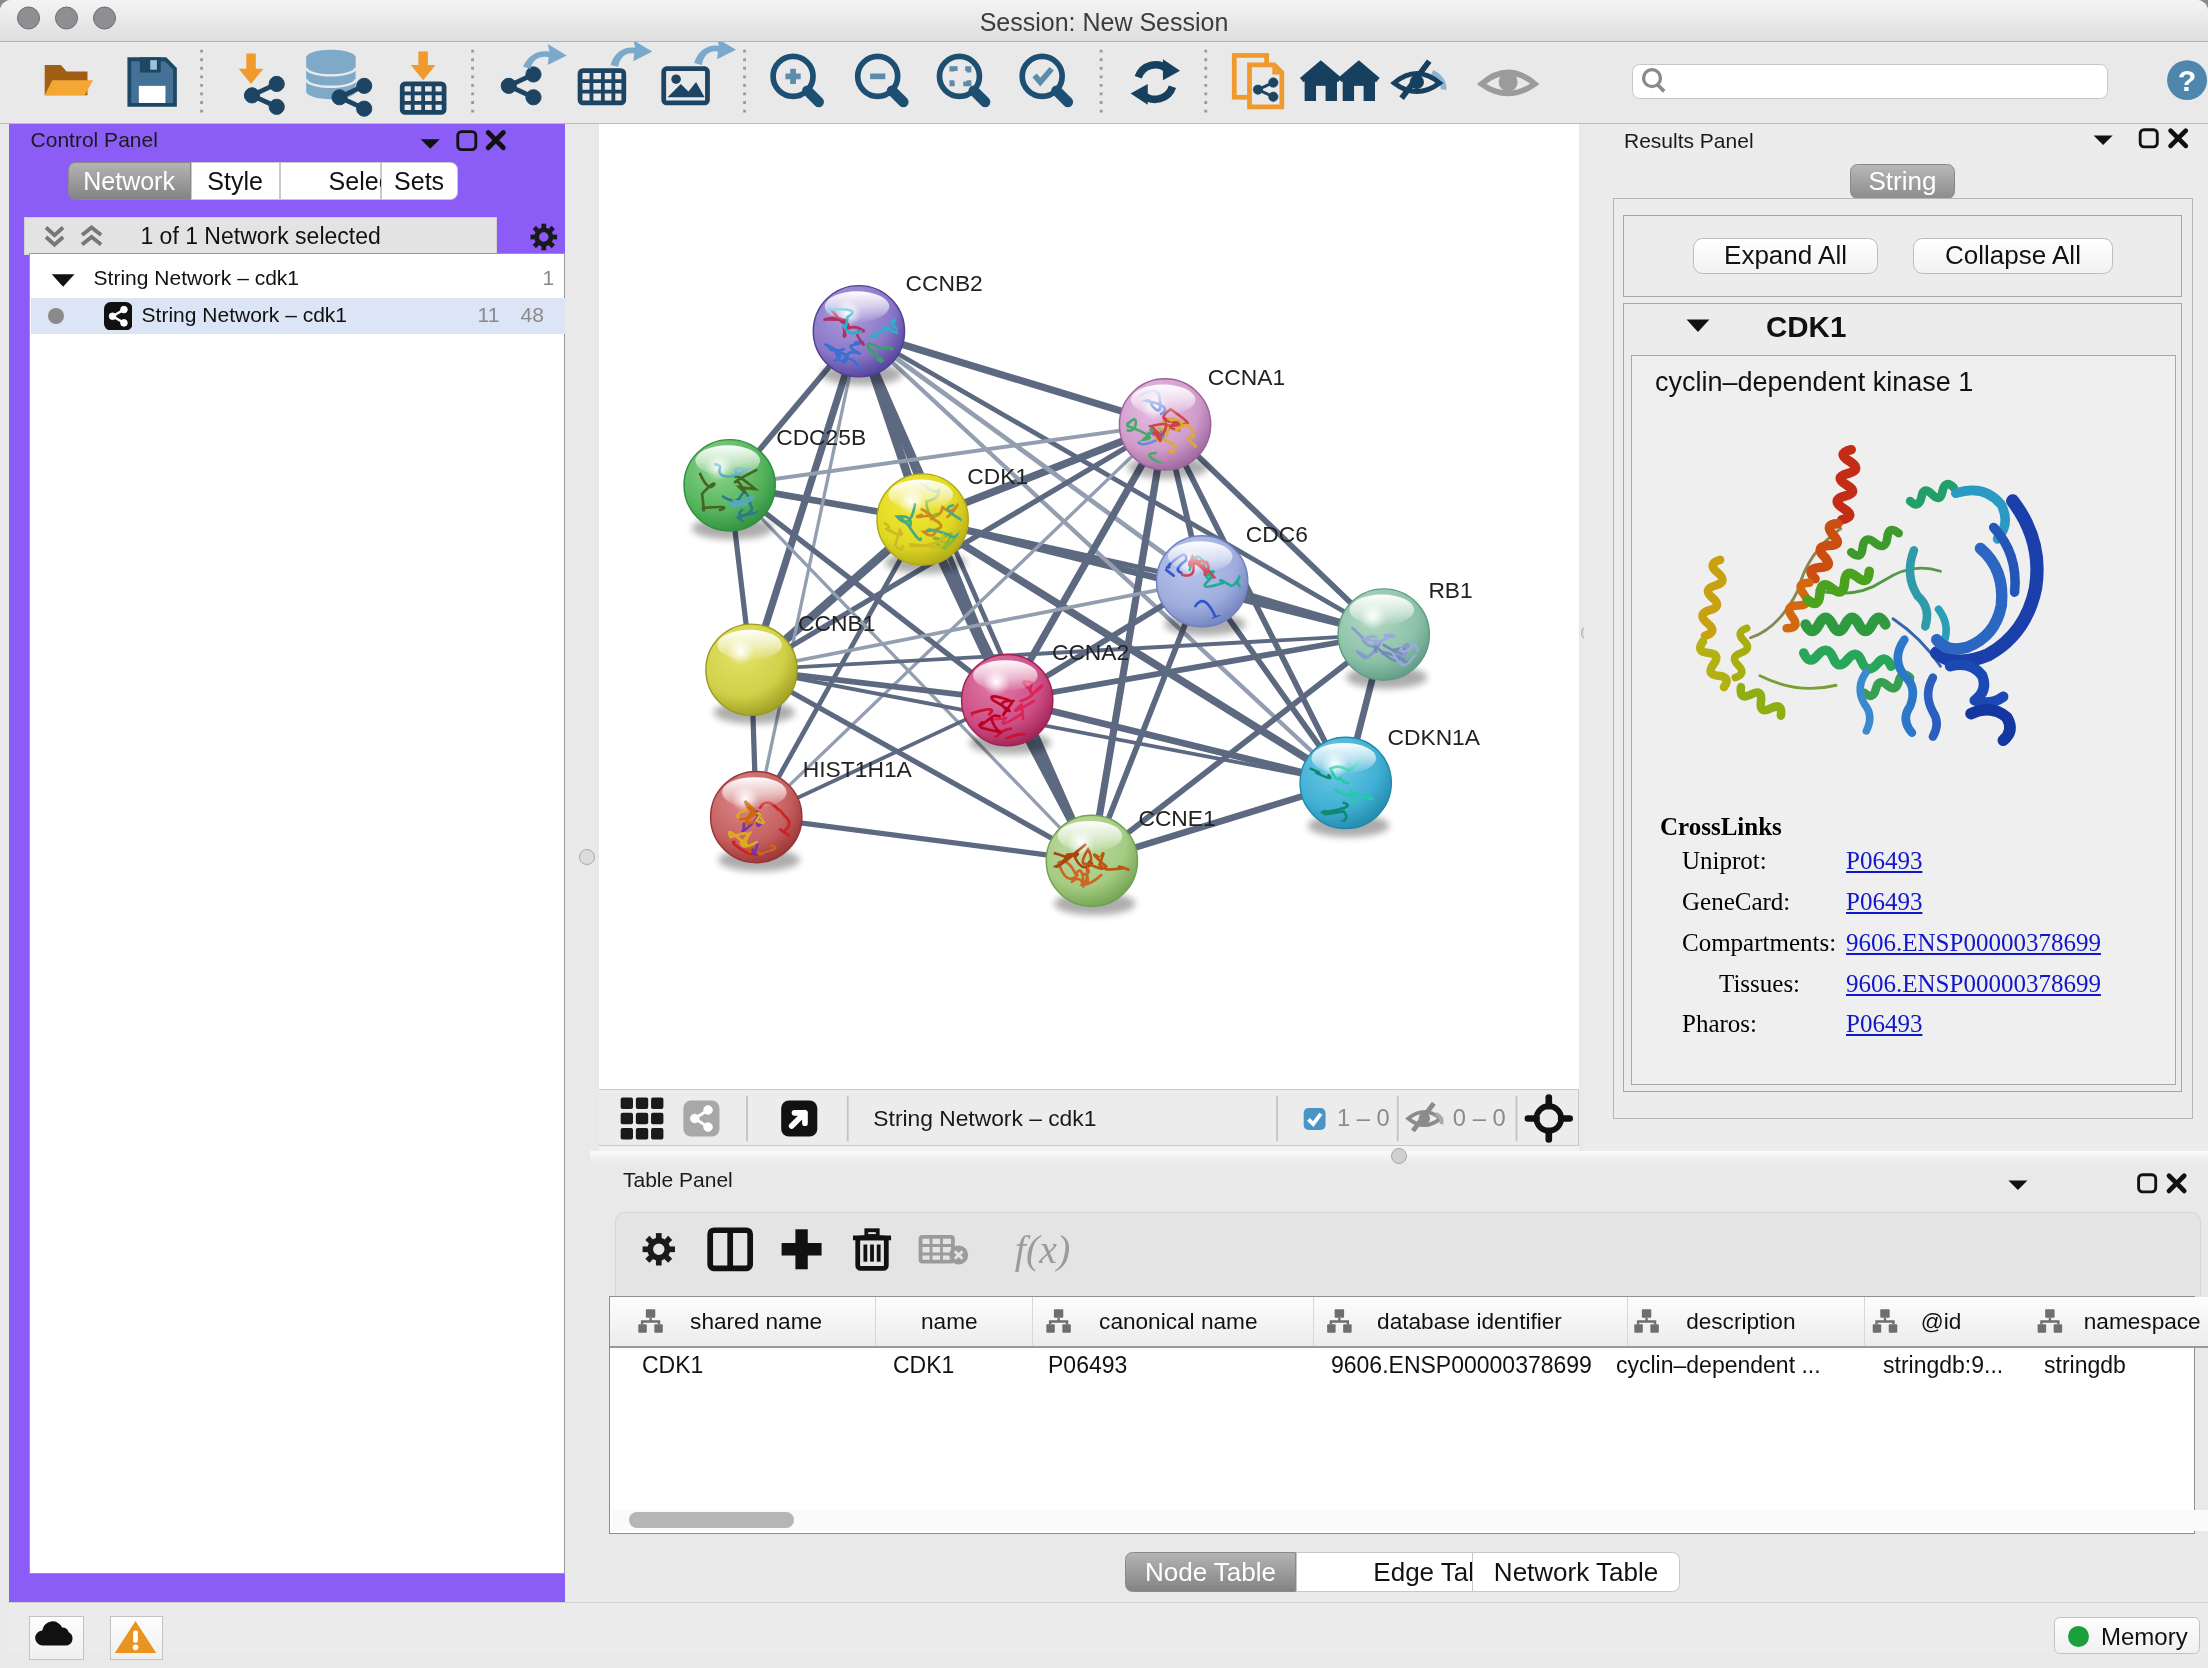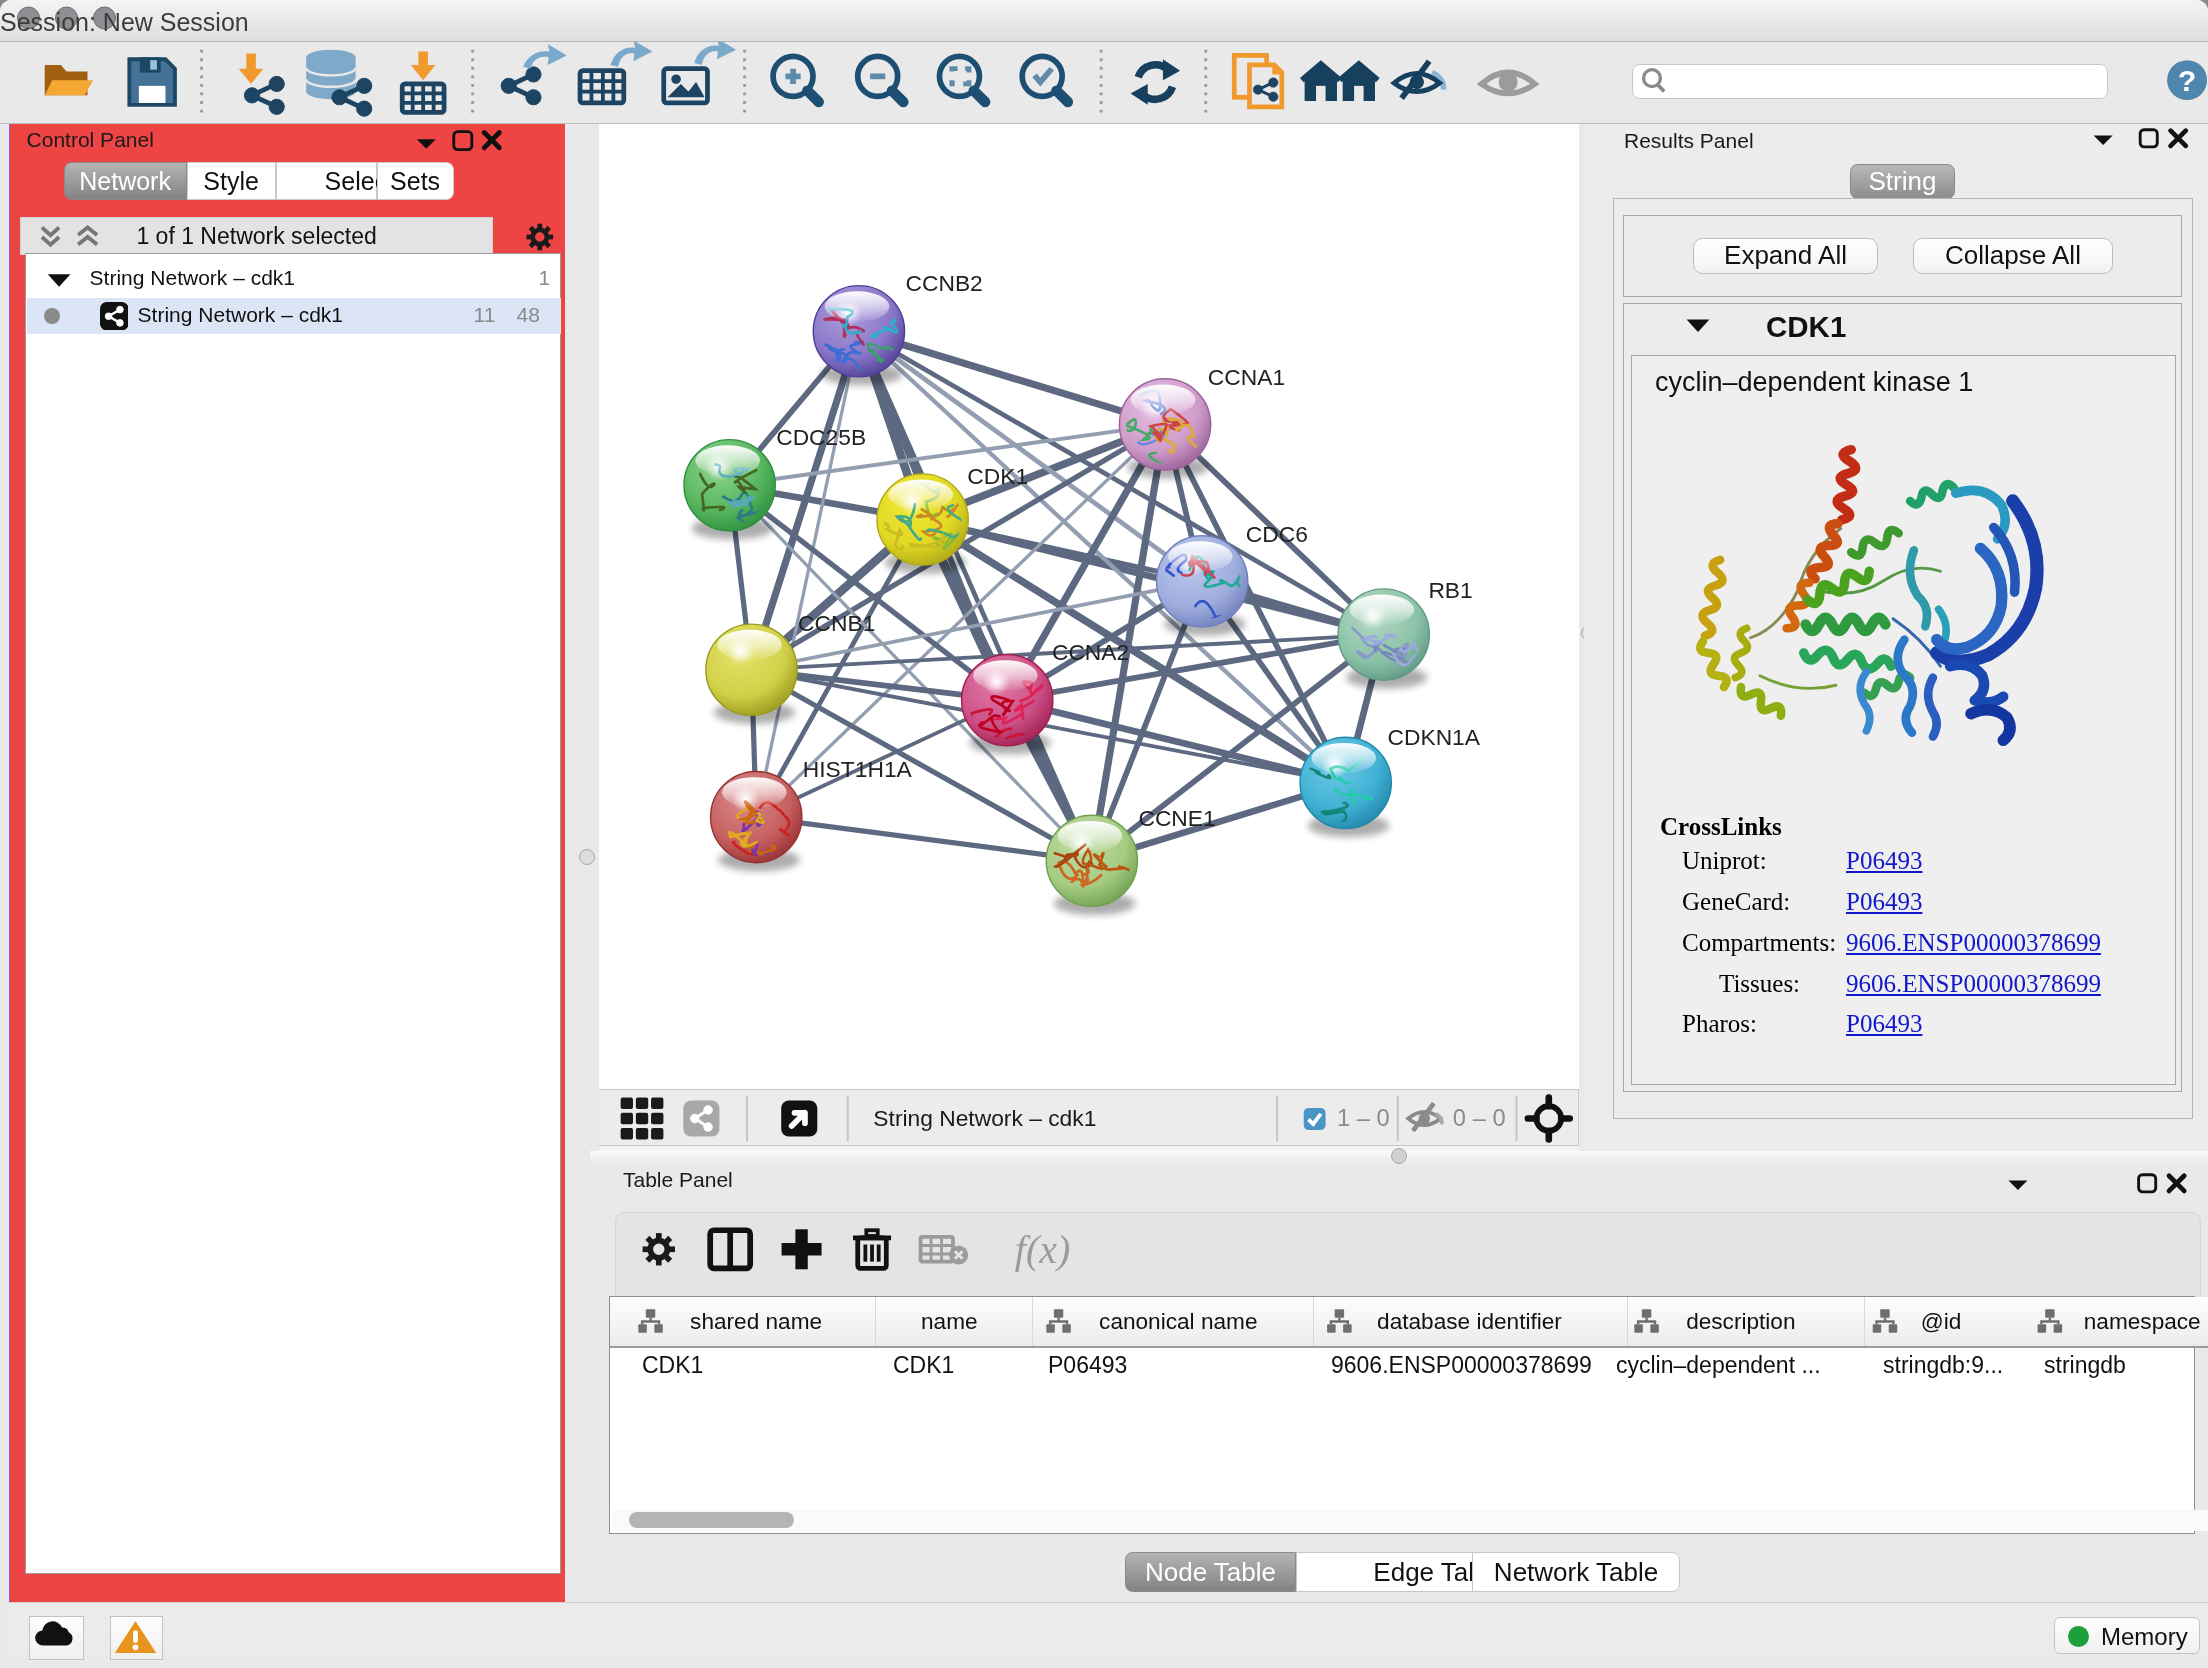--- a/index.html
+++ b/index.html
@@ -5,32 +5,32 @@
 * { margin:0; padding:0; box-sizing:border-box; }
 html,body { width:2208px; height:1668px; overflow:hidden; }
 body { font-family:"Liberation Sans", sans-serif; background:#8a8a8a; }
 #win { position:absolute; left:0; top:0; width:2208px; height:1668px;
   background:#e9e9e9; border-radius:11.4px 11.4px 0 0; overflow:hidden; }
 
 #titlebar { position:absolute; left:0; top:0; width:2208px; height:42px;
   background:linear-gradient(#f4f4f4,#dedede); border-bottom:1px solid #b3b3b3; }
 .tl { position:absolute; top:18px; width:23px; height:23px; border-radius:50%;
   background:#8e8e93; border:1.4px solid #6e6e73; transform:translateY(-50%); }
-#wtitle { position:absolute; top:7.6px; left:0; width:2208px; 
+#wtitle { position:absolute; top:7.6px; left:0; width:2208px; text-align:center;
   font-size:25px; color:#3c3c3c; }
 
 #toolbar { position:absolute; left:0; top:42px; width:2208px; height:82px;
   background:#e9e9e9; border-bottom:1px solid #bcbcbc; }
 #searchbox { position:absolute; left:1632px; top:22px; width:476px; height:35px;
   background:#fff; border:1.9px solid #c6c6c6; border-radius:7.6px; }
 
 .ptitle { font-size:21px; color:#1a1a1a; position:absolute; }
 
 #cpanel { position:absolute; left:8.6px; top:124px; width:556px; height:1478px;
-  background:#ef4444; border-left:1px solid #8b5cf6; }
+  background:#8b5cf6; border-left:5px solid #8b5cf6; }
 .tab { position:absolute; top:38px; height:38px; background:#fff; border:1px solid #c9c9c9;
   font-size:25px; color:#111; text-align:center; line-height:36px; }
 .tabsel { background:linear-gradient(#b4b4b4,#838383); color:#fff; border-color:#8a8a8a; }
 #netbar { position:absolute; left:10.5px; top:93px; width:473px; height:38px;
   background:#e3e3e3; border:1px solid #d0d0d0; }
 #treebox { position:absolute; left:15px; top:129px; width:536px; height:1321px;
   background:#fff; border:1px solid #9a9a9a; }
 .trow { position:absolute; left:1px; width:534px; height:36px; font-size:21px; color:#111; }
 
 #netcanvas { position:absolute; left:599px; top:124px; width:980px; height:965px; background:#fff; }

